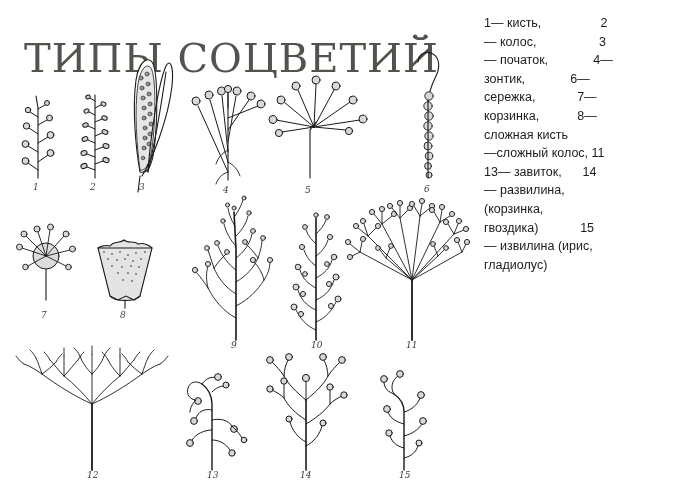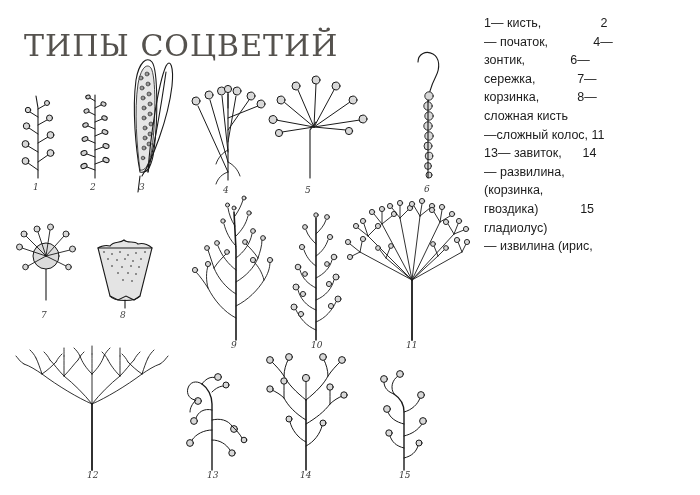--- a/index.html
+++ b/index.html
@@ -20,21 +20,21 @@
     width: 700px;
     height: 495px;
     background: #ffffff;
   }
   
   #title {
     position: absolute;
     left: 24px;
     top: 8px;
     font-family: "DejaVu Serif", serif;
-    font-size: 30px;
+    font-size: 40px;
     letter-spacing: 1px;
     color: #55524e;
     font-weight: normal;
     white-space: nowrap;
   }
   
   #figure {
     position: absolute;
     left: 0;
     top: 0;
@@ -583,27 +583,28 @@
           </g>
           <text class="fig-caption" x="399" y="478" stroke="none">15</text>
         </g>
 
       </g>
     </svg>
   </div>
 
   <div id="legend">
     <div class="line legend-row">1— кисть,                 2</div>
+    <div class="line legend-row">— колос,                  3</div>
     <div class="line legend-row">— початок,             4—</div>
     <div class="line legend-row">зонтик,             6—</div>
     <div class="line legend-row">сережка,            7—</div>
     <div class="line legend-row">корзинка,           8—</div>
     <div class="line legend-row">сложная кисть</div>
     <div class="line legend-row">—сложный колос, 11</div>
     <div class="line legend-row">13— завиток,      14</div>
     <div class="line legend-row">— развилина,</div>
     <div class="line legend-row">(корзинка,</div>
     <div class="line legend-row">гвоздика)            15</div>
+    <div class="line legend-row">— извилина (ирис,</div>
     <div class="line legend-row">гладиолус)</div>
-    <div class="line legend-row">— извилина (ирис,</div>
   </div>
 
 </div>
 
 </body></html>

